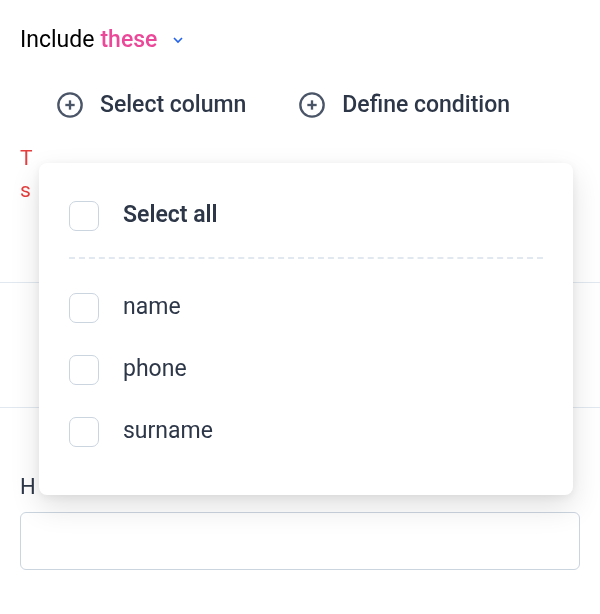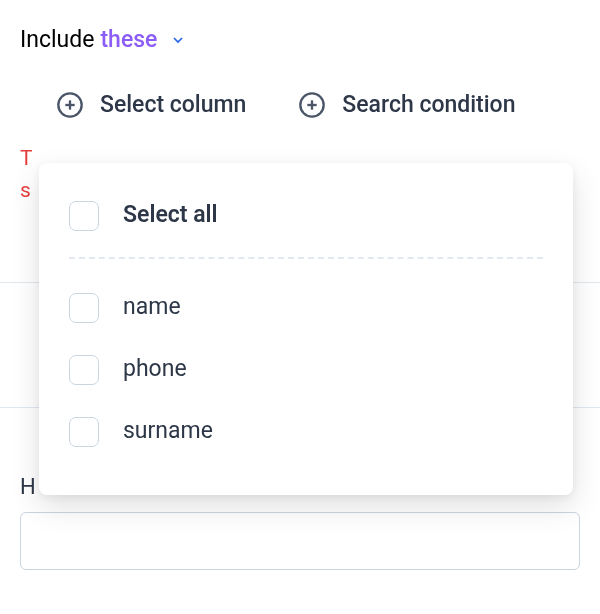--- a/index.html
+++ b/index.html
@@ -17,21 +17,21 @@
       align-items: center;
       padding: 26px 20px 14px;
       font-size: 23px;
     }
     .include-label {
       color: #000000;
       font-weight: 400;
       margin-right: 6px;
     }
     .these-link {
-      color: #8b5cf6;
+      color: #ec4899;
       font-weight: 500;
       margin-right: 12px;
     }
     .chevron-icon {
       color: #2563eb;
       width: 18px; height: 18px;
       display: flex;
       align-items: center;
       justify-content: center;
     }
@@ -177,21 +177,21 @@
     <span>Select column</span>
   </div>
   <div class="btn-group">
     <span class="plus-circle-icon">
       <svg viewBox="0 0 24 24">
           <circle cx="12" cy="12" r="10"></circle>
           <line x1="12" y1="8" x2="12" y2="16"></line>
           <line x1="8" y1="12" x2="16" y2="12"></line>
         </svg>
     </span>
-    <span>Search condition</span>
+    <span>Define condition</span>
   </div>
 </div>
 
 <div class="error-text">
   <span>T</span><br>
   <span>s</span>
 </div>
 
 <hr class="divider">
 <hr class="divider2">

